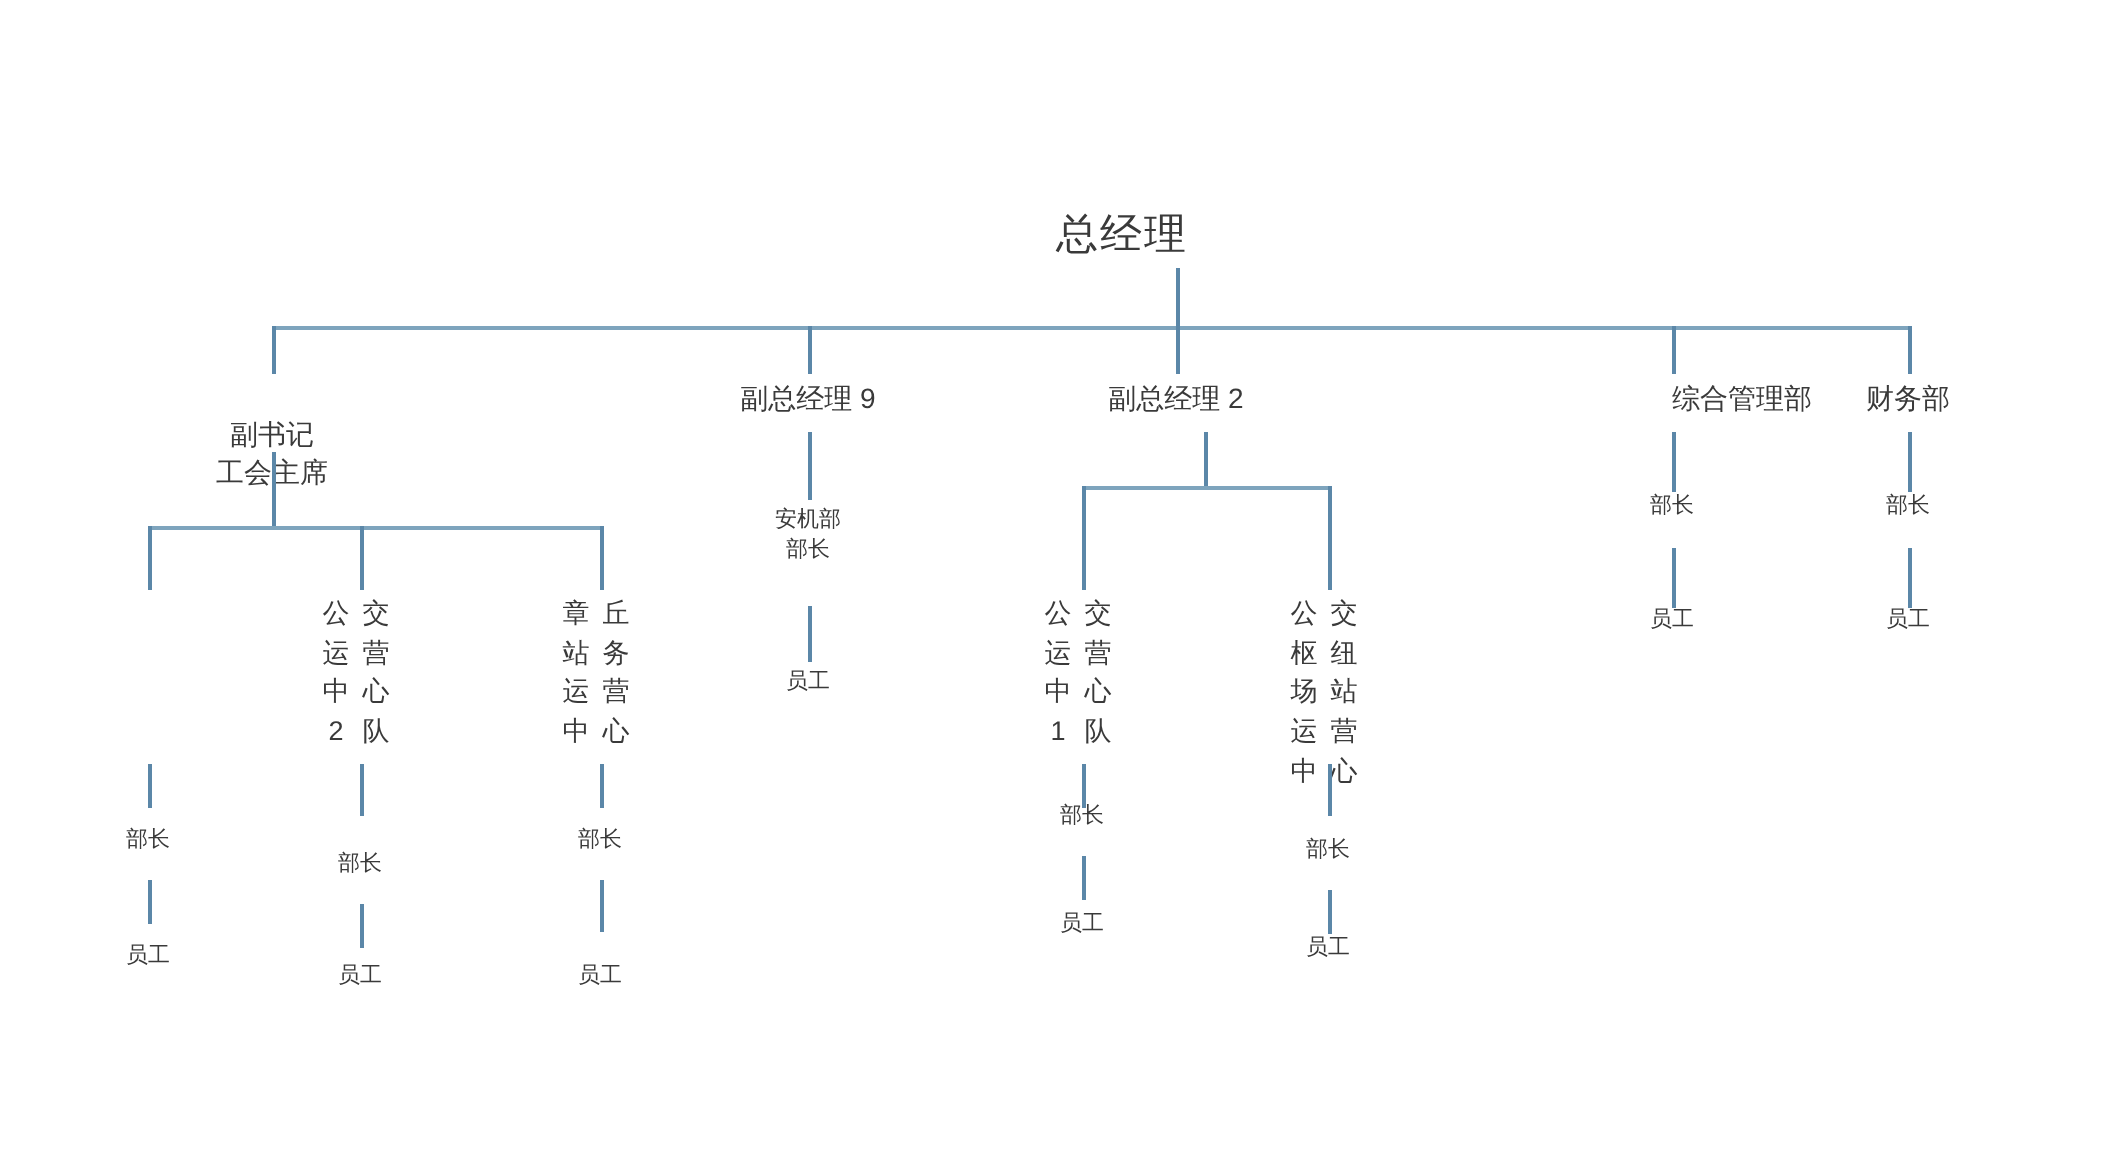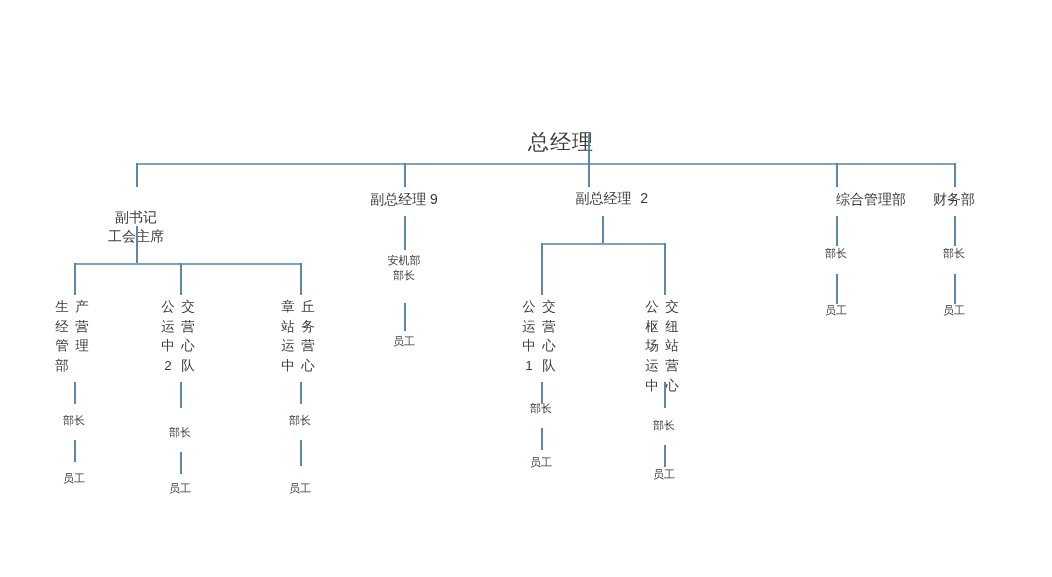--- a/index.html
+++ b/index.html
@@ -65,66 +65,60 @@
     position: absolute;
     height: 1.6px;
     background: #7ea4bd;
   }
 </style>
 </head>
 <body>
 
 <div id="org-chart">
 
-  <div class="node-label root-label" style="left:506px; top:104px; width:110px;margin-top:24px;">总经理</div>
+  <div class="node-label root-label" style="left:506px; top:104px; width:110px;">总经理</div>
 
   <div class="vline" style="left:588px; top:134px; height:30px;"></div>
 
   <div class="hline" style="left:136px; top:163px; width:819px;"></div>
 
   <div class="vline" style="left:136px; top:163px; height:24px;"></div>
   <div class="vline" style="left:404px; top:163px; height:24px;"></div>
   <div class="vline" style="left:588px; top:163px; height:24px;"></div>
   <div class="vline" style="left:836px; top:163px; height:24px;"></div>
   <div class="vline" style="left:954px; top:163px; height:24px;"></div>
 
   <div class="node-label lvl1-label" style="left:76px; top:208px; width:120px;">
     <span class="line1">副书记</span>
     <span class="line2">工会主席</span>
   </div>
 
   <div class="node-label lvl1-label" style="left:344px; top:190px; width:120px;">
     <span class="line1">副总经理 9</span>
   </div>
 
-  <div class="node-label lvl1-label" style="left:552px; top:190px; width:120px;font-family:Liberation Mono, monospace;">
+  <div class="node-label lvl1-label" style="left:528px; top:190px; width:120px;">
     <span class="line1">副总经理 2</span>
   </div>
 
   <div class="node-label lvl1-label" style="left:766px; top:190px; width:140px;text-align:right;">
     <span class="line1">综合管理部</span>
   </div>
 
   <div class="node-label lvl1-label" style="left:894px; top:190px; width:120px;">
     <span class="line1">财务部</span>
   </div>
 
   <div class="vline" style="left:136px; top:226px; height:38px;"></div>
   <div class="hline" style="left:74px; top:263px; width:227px;"></div>
 
   <div class="vline" style="left:74px; top:263px; height:32px;"></div>
   <div class="vline" style="left:180px; top:263px; height:32px;"></div>
   <div class="vline" style="left:300px; top:263px; height:32px;"></div>
 
-  <div class="vtext" style="left:52px; top:297px;">
-    <span class="vrow"><span class="ch">生</span><span class="ch">产</span></span>
-    <span class="vrow"><span class="ch">经</span><span class="ch">营</span></span>
-    <span class="vrow"><span class="ch">管</span><span class="ch">理</span></span>
-    <span class="vrow last"><span class="ch">部</span></span>
-  </div>
   <div class="vline" style="left:74px; top:382px; height:22px;"></div>
   <div class="node-label small-label" style="left:44px; top:413px; width:60px;">部长</div>
   <div class="vline" style="left:74px; top:440px; height:22px;"></div>
   <div class="node-label small-label" style="left:44px; top:471px; width:60px;">员工</div>
 
   <div class="vtext" style="left:158px; top:297px;">
     <span class="vrow"><span class="ch">公</span><span class="ch">交</span></span>
     <span class="vrow"><span class="ch">运</span><span class="ch">营</span></span>
     <span class="vrow"><span class="ch">中</span><span class="ch">心</span></span>
     <span class="vrow"><span class="ch">2</span><span class="ch">队</span></span>

